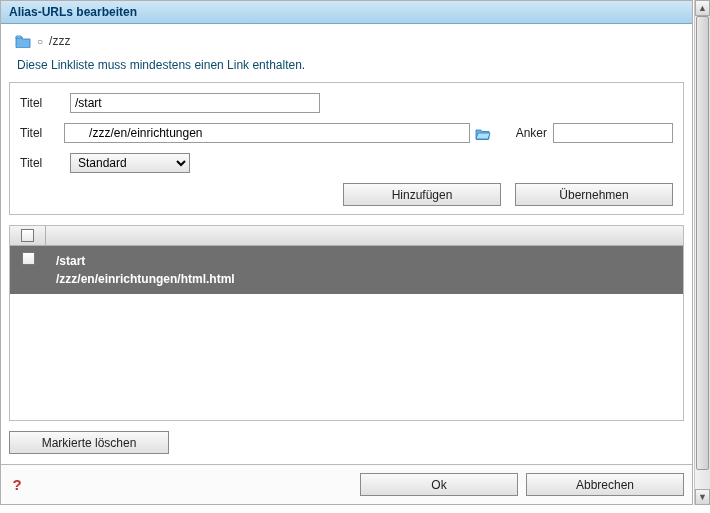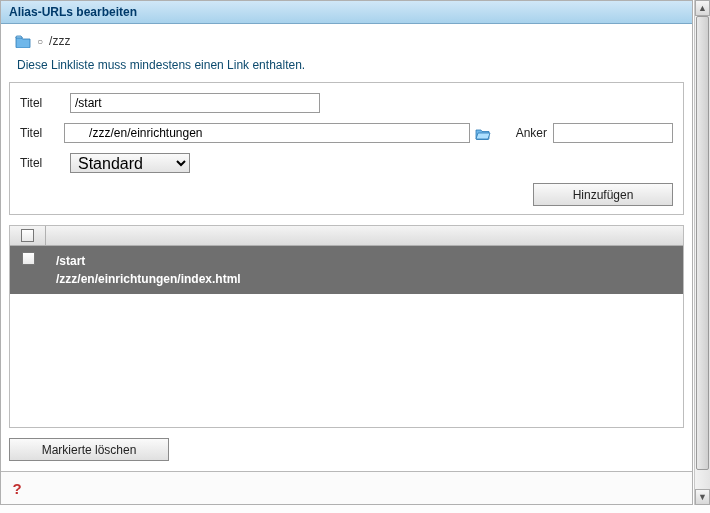--- a/index.html
+++ b/index.html
@@ -87,39 +87,39 @@
   .select-wrap {
     position: relative;
     display: inline-block;
   }
   select.frame-select {
     height: 20px;
     width: 120px;
     border: 1px solid #8a8a8a;
     background: linear-gradient(to bottom, #fafafa, #e4e4e4);
     font-family: inherit;
-    font-size: 16px;
+    font-size: 12px;
     padding-left: 3px;
   }
   .btn-row-right {
     display: flex;
     justify-content: flex-end;
     gap: 14px;
     margin-top: 6px;
   }
   .std-btn {
     height: 23px;
     border: 1px solid #8a8a8a;
     background: linear-gradient(to bottom, #fafafa, #e0e0e0);
     font-family: inherit;
     font-size: 12px;
     color: #222;
     cursor: pointer;
   }
-  .wide-btn { width: 140px; }
+  .wide-btn { width: 158px; }
   .mid-btn { width: 160px; text-align: center; }
   .table-area {
     margin: 10px 8px 0 8px;
     border: 1px solid #bdbdbd;
     flex: 1;
     display: flex;
     flex-direction: column;
     overflow: hidden;
     min-height: 150px;
   }
@@ -268,50 +268,53 @@
       <div class="form-row">
         <label>Titel</label>
         <span class="select-wrap">
           <select class="frame-select">
             <option>Standard</option>
           </select>
         </span>
       </div>
       <div class="btn-row-right">
         <button class="std-btn wide-btn">Hinzufügen</button>
+        <button class="std-btn wide-btn">Übernehmen</button>
       </div>
     </div>
 
     <div class="table-area">
       <div class="table-header">
         <div class="hdr-checkbox-cell">
           <span class="cb"></span>
         </div>
         <div class="hdr-rest"></div>
       </div>
       <div class="list-body">
         <div class="list-row">
           <div class="row-cb-cell">
             <span class="cb"></span>
           </div>
           <div class="row-text-cell">
             <span class="row-title">/start</span>
-            <span class="row-path">/zzz/en/einrichtungen/index.html</span>
+            <span class="row-path">/zzz/en/einrichtungen/html.html</span>
           </div>
         </div>
       </div>
     </div>
 
     <div class="below-table">
       <button class="std-btn mid-btn">Markierte löschen</button>
     </div>
 
     <div class="footer-bar">
       <span class="help-icon">?</span>
       <span class="footer-spacer"></span>
+      <button class="std-btn wide-btn">Ok</button>
+      <button class="std-btn wide-btn">Abbrechen</button>
     </div>
 
   </div>
 </div>
 
 <div class="scrollbar">
   <div class="sb-btn">▲</div>
   <div class="sb-track">
     <div class="sb-thumb"></div>
   </div>

